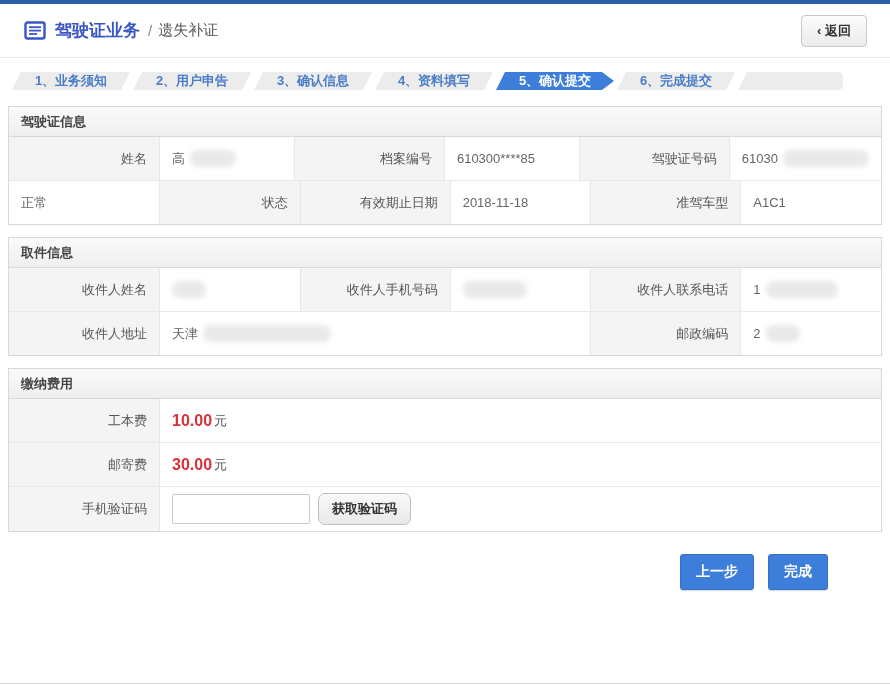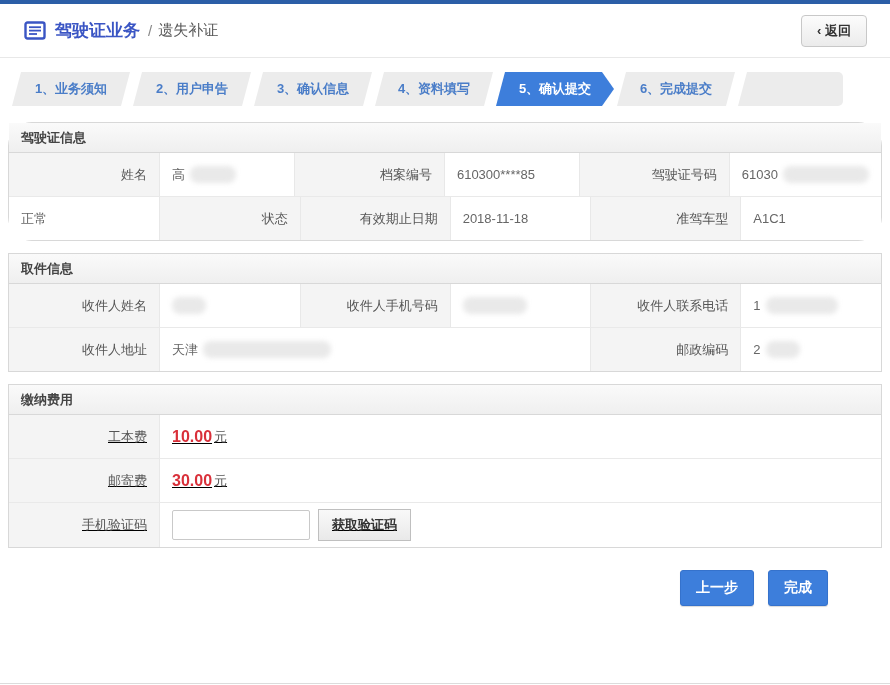--- a/index.html
+++ b/index.html
@@ -13,55 +13,55 @@
          border-bottom: 1px solid #e8e8e8; background: #fff; }
   .hdr .list-icon { flex: 0 0 auto; display: inline-flex; }
   .hdr .title { font-size: 17px; font-weight: bold; color: #3a55c4; margin-left: 9px; }
   .hdr .sep { font-size: 15px; color: #888; margin: 0 6px 0 8px; }
   .hdr .subtitle { font-size: 15px; color: #555; }
   .back-btn { margin-left: auto; margin-right: 11px; padding: 6px 15px; font-size: 13px; font-weight: bold;
               color: #333; background: linear-gradient(#fcfcfc, #ebebeb); border: 1px solid #c8c8c8;
               border-radius: 4px; cursor: pointer; font-family: inherit; }
 
   
-  .steps { margin: 14px 12px 0; height: 34px; display: flex; }
+  .steps { margin: 14px 12px 0; height: 18px; display: flex; }
   .step { width: 118px; margin-right: 3px; background: #ececec; color: #4a7dc8; font-size: 13px;
           font-weight: bold; display: flex; align-items: center; justify-content: center;
           clip-path: polygon(9px 0, 100% 0, calc(100% - 9px) 100%, 0 100%); cursor: default; }
   .step.active { background: #3d7edb; color: #fff;
           clip-path: polygon(9px 0, calc(100% - 12px) 0, 100% 50%, calc(100% - 12px) 100%, 0 100%); }
   .step-filler { width: 105px; background: #ececec; border-radius: 0 5px 5px 0;
           clip-path: polygon(9px 0, 100% 0, 100% 100%, 0 100%); }
 
   
   .panel { margin: 12px 8px 0; border: 1px solid #d8d8d8; }
-  .panel:first-of-type { margin-top: 16px; border-radius: 24px; }
+  .panel:first-of-type { margin-top: 16px; }
   .panel-h { height: 30px; line-height: 29px; padding: 0 12px; font-size: 13px; font-weight: bold;
              color: #444; background: linear-gradient(#fafafa, #efefef); border-bottom: 1px solid #d8d8d8; }
 
   .grid6 { display: grid; grid-template-columns: 150px 1fr 150px 1fr 150px 1fr; }
-  .grid2 { display: grid; grid-template-columns: 150px 1fr; text-decoration: underline; }
+  .grid2 { display: grid; grid-template-columns: 150px 1fr; }
   .g-row + .g-row { border-top: 1px solid #e9e9e9; }
   .cell { min-height: 43px; display: flex; align-items: center; font-size: 13px; padding: 6px 12px; }
   .cell + .cell { border-left: 1px solid #e8e8e8; }
   .cell-l { background: #f4f4f4; color: #555; justify-content: flex-end; text-align: center; }
   .cell-v { background: #fff; color: #666; }
   .span3 { grid-column: 2 / 5; }
 
   .redact { display: inline-block; vertical-align: middle; height: 17px; margin-left: 5px;
             border-radius: 8px; background: #e9e9e9; filter: blur(2.5px); }
 
   .fee-amount { font-size: 16px; font-weight: bold; color: #d9303a; }
   .fee-unit { font-size: 13px; color: #555; margin-left: 2px; }
 
   .captcha-input { width: 138px; height: 30px; border: 1px solid #c9c9c9; border-radius: 2px;
                    padding: 0 6px; font-size: 13px; font-family: inherit; }
   .captcha-btn { margin-left: 8px; height: 32px; padding: 0 13px; font-size: 13px; font-weight: bold;
                  color: #333; background: linear-gradient(#f9f9f9, #e9e9e9); border: 1px solid #bfbfbf;
-                 border-radius: 0; cursor: pointer; font-family: inherit; }
+                 border-radius: 7px; cursor: pointer; font-family: inherit; }
 
   .notice-cell { display: block; padding: 11px 14px; line-height: 24px; font-size: 13px; color: #a87c54; }
 
   
   .actions { display: flex; justify-content: flex-end; gap: 14px; padding: 22px 62px 0 8px; }
   .btn-primary { background: #3d7edb; color: #fff; border: 1px solid #3572cc; border-radius: 3px;
                  font-size: 14px; font-weight: bold; padding: 8px 15px; cursor: pointer;
                  font-family: inherit; box-shadow: 0 1px 1px rgba(0,0,0,.15); }
 
   .page-bottom-divider { position: absolute; left: 0; right: 0; bottom: 1px; border-top: 1px solid #dcdcdc; }

